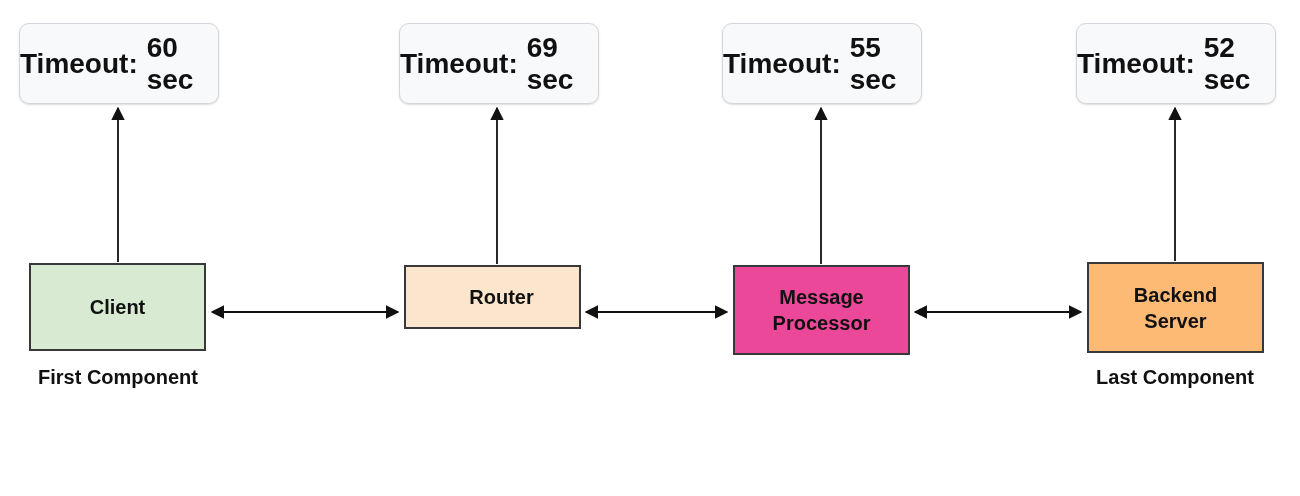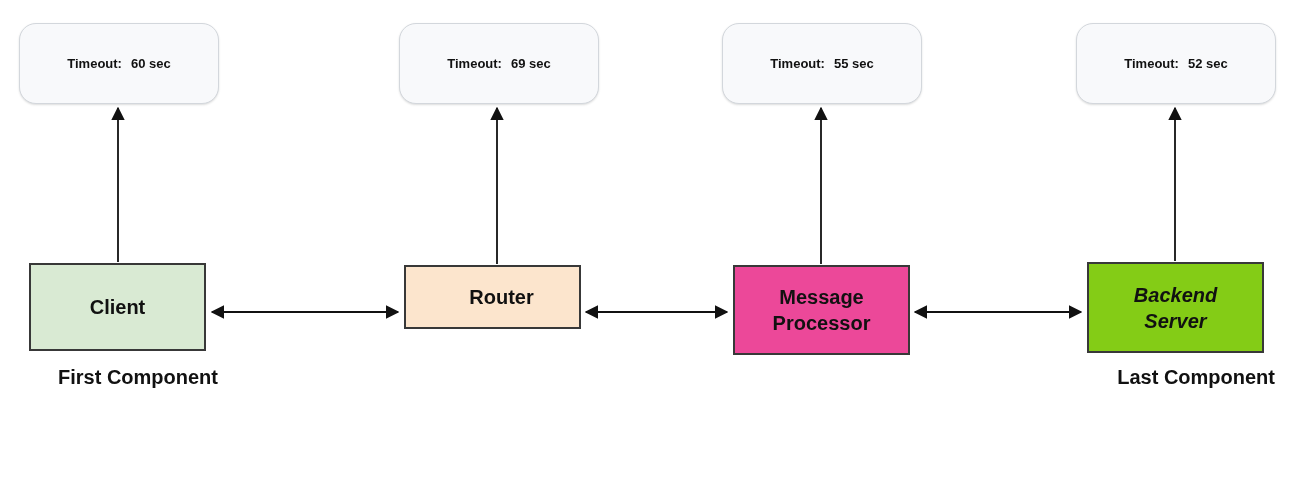--- a/index.html
+++ b/index.html
@@ -7,33 +7,33 @@
     position:relative;width:1300px;height:496px;background:#ffffff;overflow:hidden;
     font-family:"Liberation Sans","DejaVu Sans",sans-serif;color:#111;
   }
   .region{
     position:absolute;left:281px;top:166px;width:741px;height:306px;
   }
   .region-label{
     position:absolute;left:17px;top:16px;font-size:21px;font-weight:bold;letter-spacing:.2px;
   }
   .timeout-box{
-    position:absolute;top:23px;width:198px;height:79px;border-radius:17px;
+    position:absolute;top:23px;width:198px;height:79px;border-radius:10px;
     border:1px solid #d3d7dc;box-shadow:0 1px 2px rgba(60,64,67,.18);
     display:flex;align-items:center;justify-content:center;
-    font-size:13px;font-weight:bold;
+    font-size:28px;font-weight:bold;
   }
   .timeout-box .t-label{margin-right:9px;}
   .component{
     position:absolute;width:177px;border:2px solid #383838;
     display:flex;align-items:center;justify-content:center;text-align:center;
     font-size:20px;font-weight:bold;line-height:1.3;padding:0 18px;box-sizing:border-box;
   }
   .caption{
-    position:absolute;font-size:20px;font-weight:bold;text-align:right;width:200px;
+    position:absolute;font-size:20px;font-weight:bold;text-align:center;width:200px;
   }
   svg.arrows{position:absolute;left:0;top:0;pointer-events:none;}
   svg.arrows line{stroke:#111;stroke-width:1.8;}
 </style>
 </head>
 <body>
 
 <div class="canvas">
 
 
@@ -56,21 +56,21 @@
 
   <div class="component" style="left: 29px; top: 263px; height: 88px; background-color: rgb(217, 234, 211);">
     <span>Client</span>
   </div>
   <div class="component" style="left: 404px; top: 265px; height: 64px; background-color: rgb(252, 229, 205); padding-left: 36px;">
     <span>Router</span>
   </div>
   <div class="component" style="left: 733px; top: 265px; height: 90px; background-color: #ec4899;">
     <span>Message Processor</span>
   </div>
-  <div class="component" style="left: 1087px; top: 262px; height: 91px; background-color: #84cc16; font-style: italic;">
+  <div class="component" style="left: 1087px; top: 262px; height: 91px; background-color: #fdba74;">
     <span>Backend Server</span>
   </div>
 
   <div class="caption" style="left:18px;top:366px;">First Component</div>
   <div class="caption" style="left:1075px;top:366px;">Last Component</div>
 
   <svg class="arrows" width="1300" height="496" viewBox="0 0 1300 496">
     <defs>
       <marker id="ah" viewBox="0 0 10 10" refX="9" refY="5" markerWidth="7.5" markerHeight="7.5" orient="auto-start-reverse">
         <path d="M0,0 L10,5 L0,10 z" fill="#111"></path>

